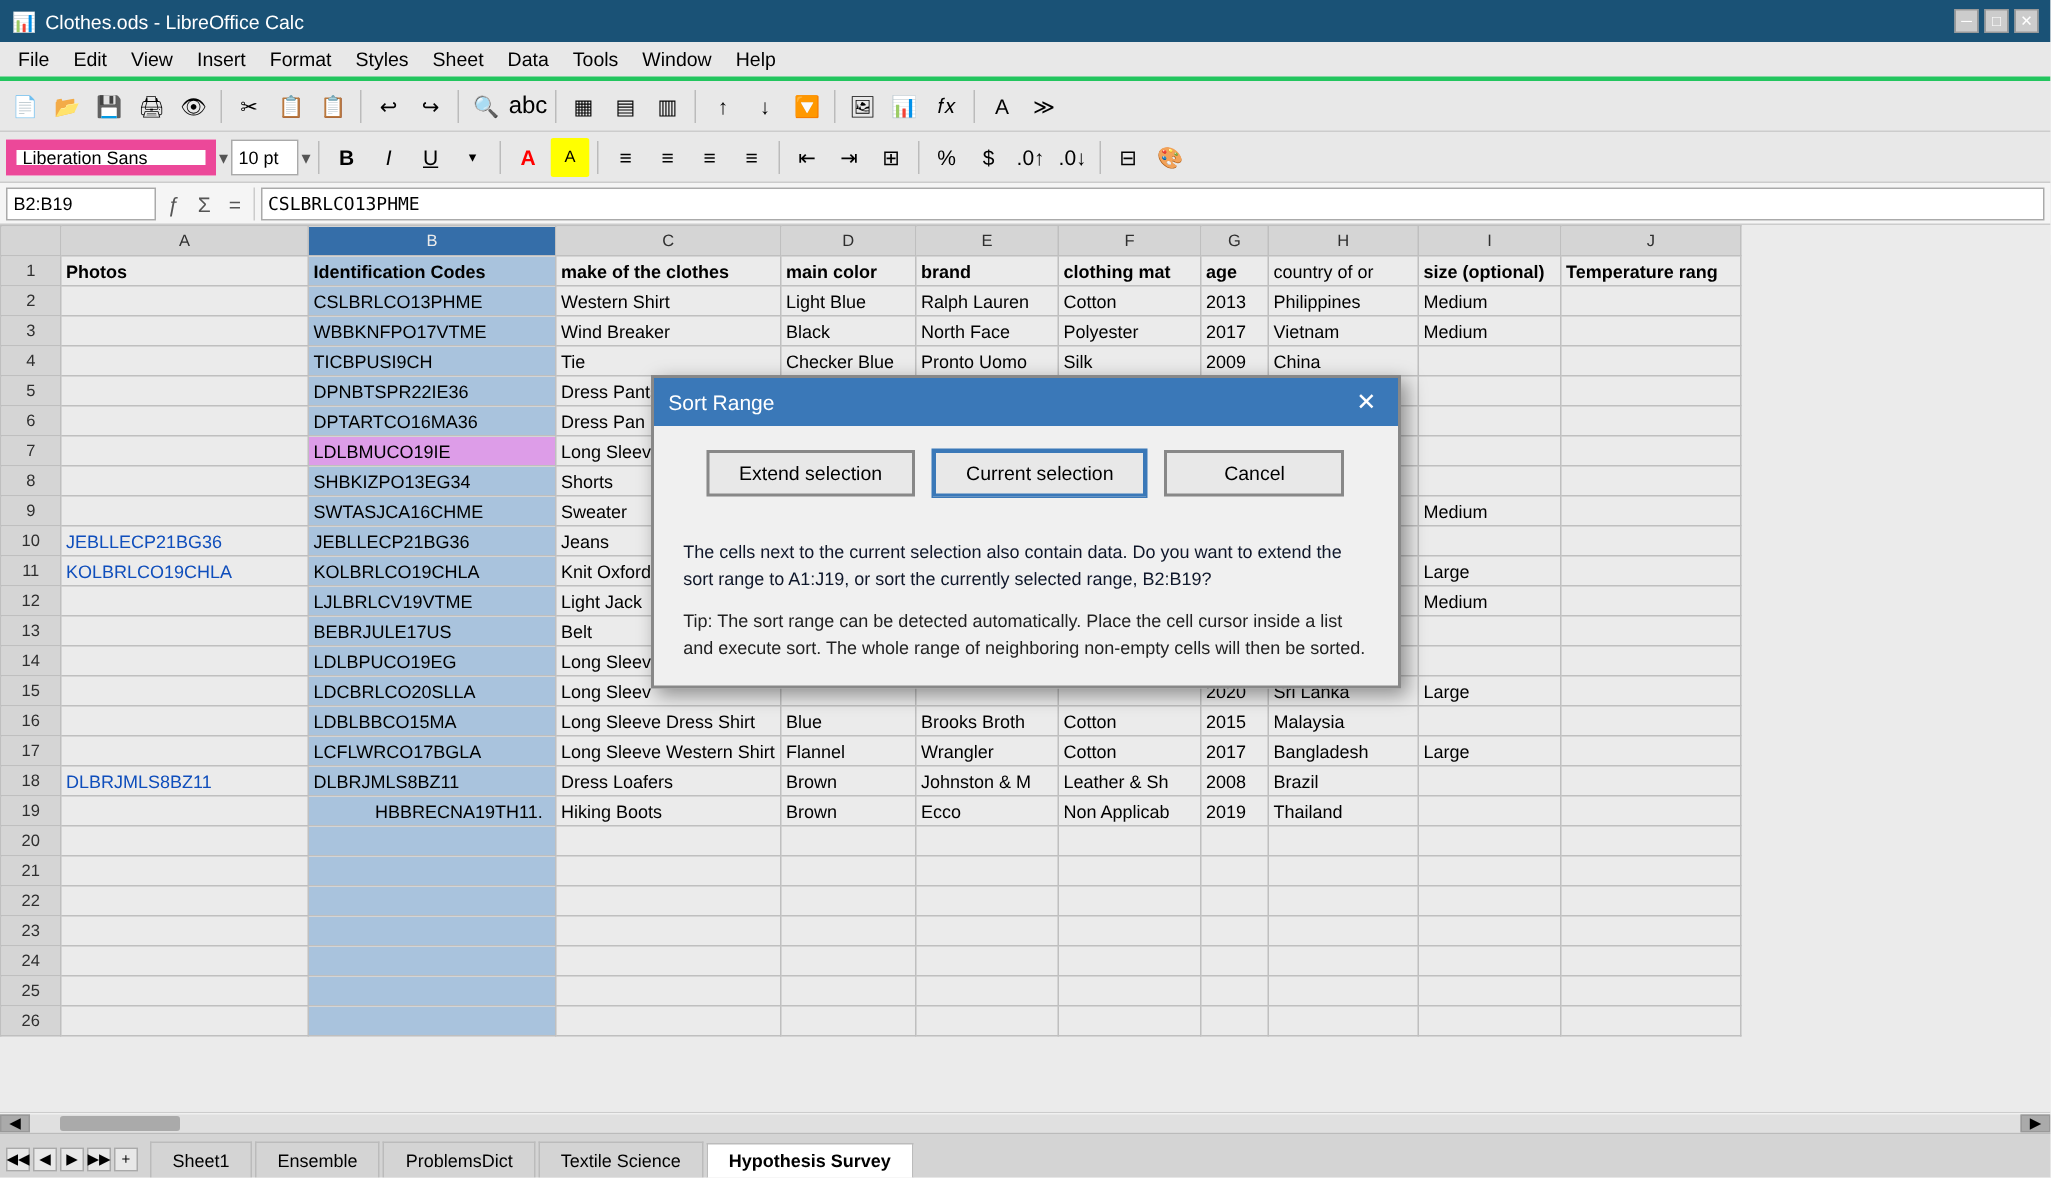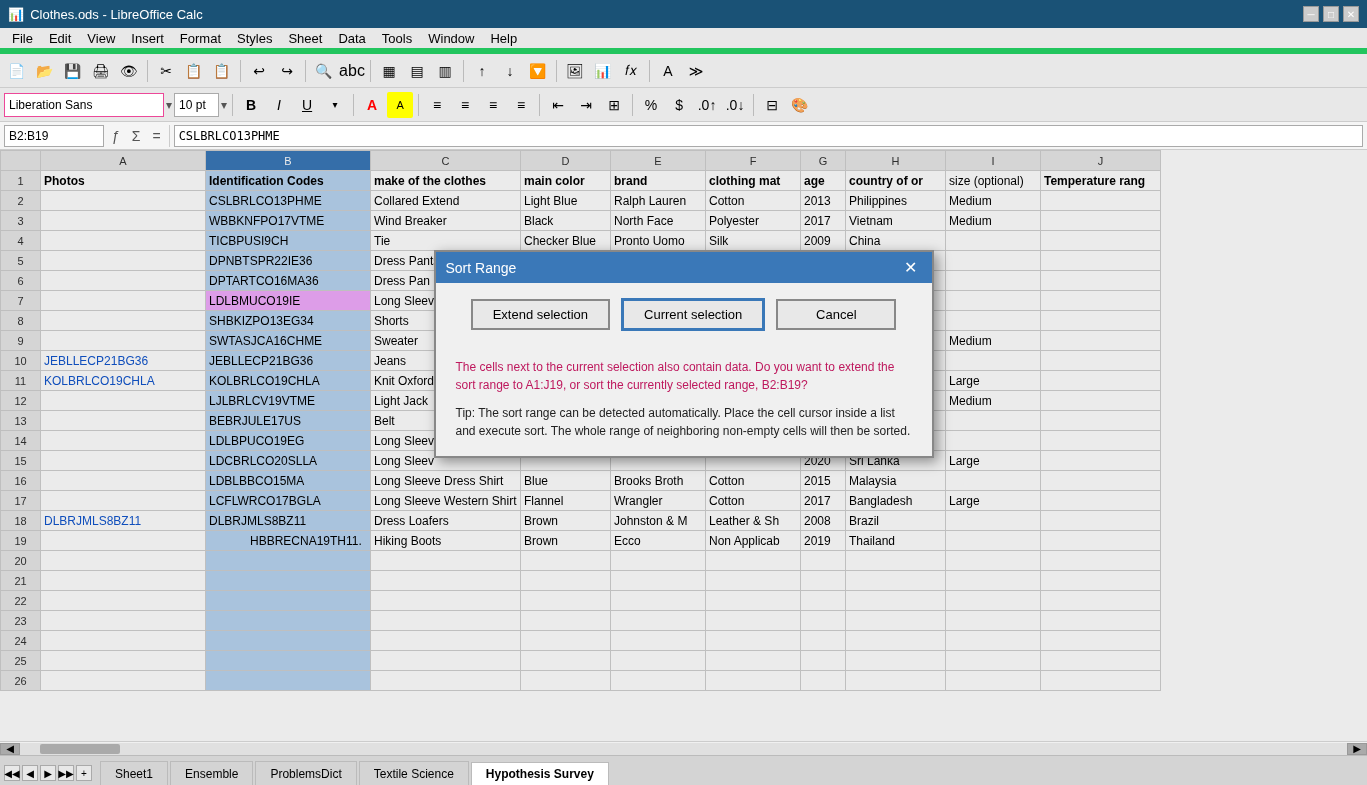--- a/index.html
+++ b/index.html
@@ -19,21 +19,21 @@
     .titlebar-left { display: flex; align-items: center; gap: 6px; }
     .titlebar-controls { display: flex; gap: 4px; }
     .titlebar-btn { width: 16px; height: 16px; background: #ccc; border: 1px solid #999; cursor: pointer; font-size: 10px; display: flex; align-items: center; justify-content: center; }
 
     
     .menubar {
       background: #e8e8e8;
       height: 26px;
       display: flex;
       align-items: flex-start;
-      border-bottom: 6px solid #22c55e;
+      border-bottom: 3px solid #22c55e;
       padding: 0 4px;
     }
     .menubar-item {
       padding: 2px 8px;
       cursor: pointer;
       font-size: 13px;
       height: 100%;
       display: flex;
       align-items: center;
     }
@@ -207,34 +207,34 @@
     }
     .dialog-btn {
       padding: 6px 20px;
       border: 2px solid #888;
       background: #e8e8e8;
       cursor: pointer;
       font-size: 13px;
       min-width: 120px;
     }
     .dialog-btn.focused { border: 2px solid #3a78b8; box-shadow: 0 0 0 1px #3a78b8; }
-    .dialog-text { font-size: 12px; color: #be185d; line-height: 1.5; margin-top: 28px; }
+    .dialog-text { font-size: 12px; color: #0f172a; line-height: 1.5; margin-top: 28px; }
     .dialog-tip { font-size: 12px; color: #222; line-height: 1.5; margin-top: 10px; }
 
     
     .toolbar2 {
       background: #e8e8e8;
       height: 34px;
       display: flex;
       align-items: center;
       border-bottom: 1px solid #ccc;
       padding: 2px 4px;
       gap: 2px;
     }
-    .font-name-box { width: 160px; height: 24px; border: 1px solid #ec4899; font-size: 12px; padding: 0 4px; background: white; }
+    .font-name-box { width: 140px; height: 24px; border: 7px solid #ec4899; font-size: 12px; padding: 0 4px; background: white; }
     .font-size-box { width: 45px; height: 24px; border: 1px solid #aaa; font-size: 12px; padding: 0 4px; background: white; }
   </style>
 </head>
 <body>
 
 <div class="titlebar">
   <div class="titlebar-left">
     <span>📊</span>
     <span>Clothes.ods - LibreOffice Calc</span>
   </div>
@@ -370,30 +370,30 @@
 
         <tr>
           <td class="row-header">1</td>
           <td style="font-weight:bold;">Photos</td>
           <td style="font-weight:bold;background:#b8d4f0;">Identification Codes</td>
           <td style="font-weight:bold;">make of the clothes</td>
           <td style="font-weight:bold;">main color</td>
           <td style="font-weight:bold;">brand</td>
           <td style="font-weight:bold;">clothing mat</td>
           <td style="font-weight:bold;">age</td>
-          <td style="font-weight:bold;">country of or</td>
-          <td style="font-weight:normal;">size (optional)</td>
+          <td style="font-weight:normal;">country of or</td>
+          <td style="font-weight:bold;">size (optional)</td>
           <td style="font-weight:bold;">Temperature rang</td>
         </tr>
 
         <tr>
           <td class="row-header">2</td>
           <td></td>
           <td style="background:#b8d4f0;">CSLBRLCO13PHME</td>
-          <td>Collared Extend</td>
+          <td>Western Shirt</td>
           <td>Light Blue</td>
           <td>Ralph Lauren</td>
           <td>Cotton</td>
           <td>2013</td>
           <td>Philippines</td>
           <td>Medium</td>
           <td></td>
         </tr>
 
         <tr>

